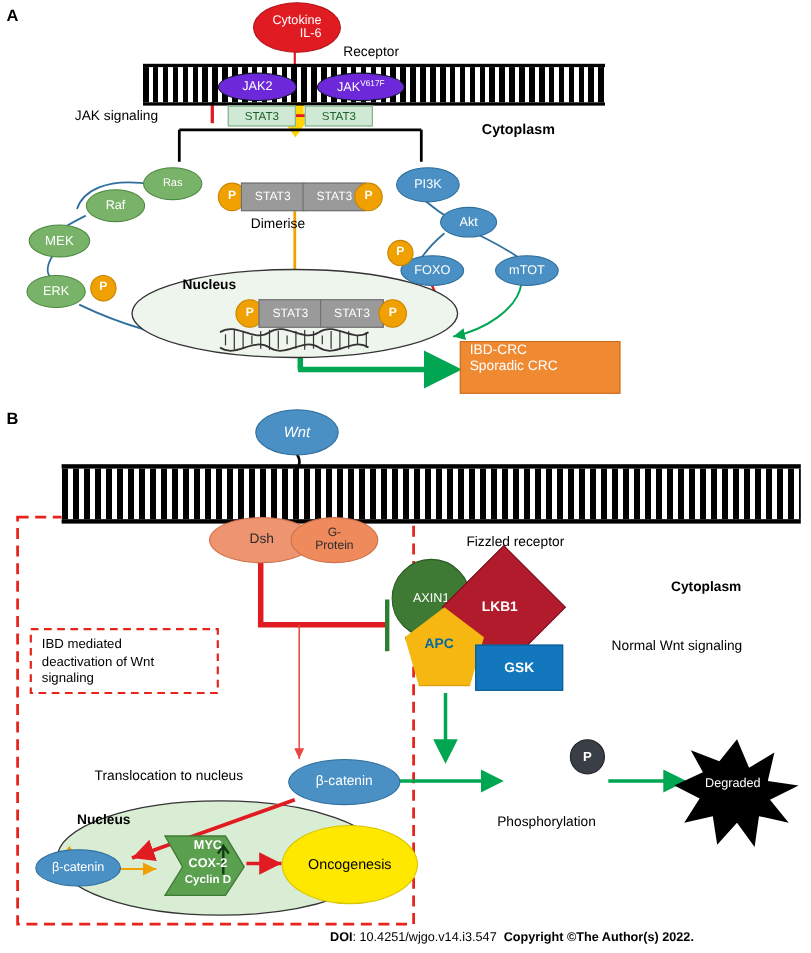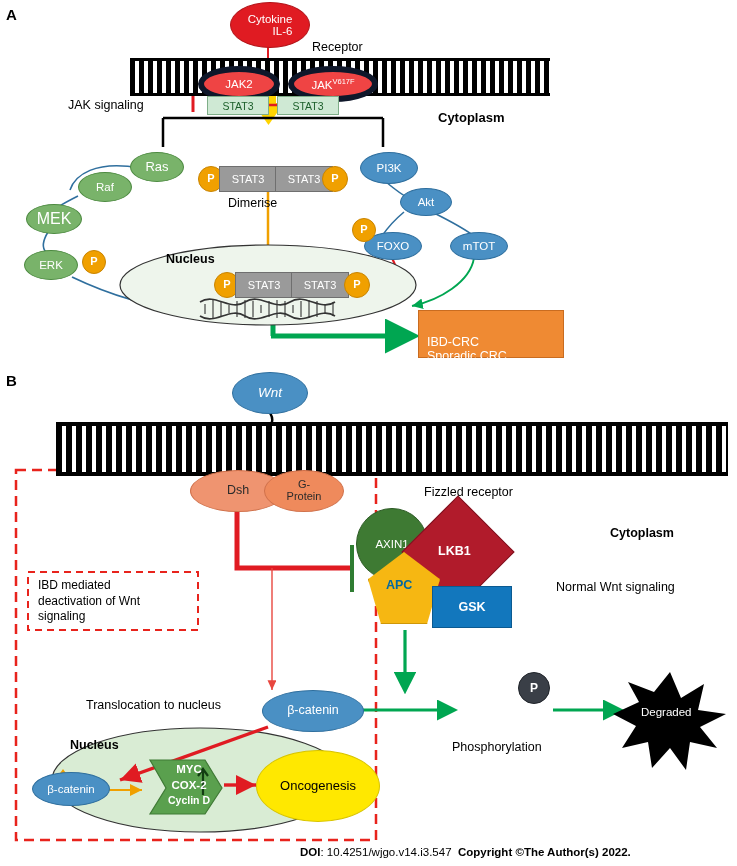--- a/index.html
+++ b/index.html
@@ -17,21 +17,21 @@
 
   
   .ell{
     position:absolute;
     display:flex;align-items:center;justify-content:center;
     text-align:center;
     border-radius:50%;
     color:#fff;
     line-height:1.05;
   }
-  .greenell{background:#ef4444;border:6px solid #0f172a;}
+  .greenell{background:#6d28d9;border:1px solid #0f172a;}
   .blueell{background:#4a90c4;border:1px solid #2f6f9e;}
   .lightgreenell{background:#79b36a;border:1px solid #4d8a41;}
   .orangecirc{background:#f0a000;border:1px solid #c98400;border-radius:50%;color:#fff;font-weight:bold;}
   .redell{background:#e01b22;border:1px solid #b3151a;}
   .salmonell{background:#ef9470;border:1px solid #d0714b;}
   .darkcirc{background:#3a3f47;border:1px solid #20242a;border-radius:50%;color:#fff;font-weight:bold;}
 
   .box{position:absolute;display:flex;align-items:center;justify-content:center;text-align:center;}
   .stat3box{background:#9a9a9a;border:1px solid #6f6f6f;color:#fff;}
   .stat3light{background:#cfe9d4;border:1px solid #7fae88;color:#1c5f2a;}
@@ -182,23 +182,23 @@
   <div class="ell greenell" style="left:288px;top:66px;width:78px;height:24px;font-size:11.5px;">
     <span><span>JAK</span><sup style="font-size:7.5px;">V617F</sup></span>
   </div>
 
   <div class="box stat3light" style="left:207px;top:96px;width:60px;height:17px;font-size:10.5px;">STAT3</div>
   <div class="box stat3light" style="left:277px;top:96px;width:60px;height:17px;font-size:10.5px;">STAT3</div>
 
   <div class="lbl" style="left:68px;top:98px;font-size:12.5px;color:#000;">JAK signaling</div>
   <div class="lbl bold" style="left:438px;top:110px;font-size:13px;color:#000;">Cytoplasm</div>
 
-  <div class="ell lightgreenell" style="left:130px;top:152px;width:52px;height:28px;font-size:13px;">Ras</div>
+  <div class="ell lightgreenell" style="left:130px;top:152px;width:52px;height:28px;font-size:10px;">Ras</div>
   <div class="ell lightgreenell" style="left:78px;top:172px;width:52px;height:28px;font-size:11.5px;">Raf</div>
-  <div class="ell lightgreenell" style="left:26px;top:204px;width:54px;height:28px;font-size:16px;">MEK</div>
+  <div class="ell lightgreenell" style="left:26px;top:204px;width:54px;height:28px;font-size:12px;">MEK</div>
   <div class="ell lightgreenell" style="left:24px;top:250px;width:52px;height:28px;font-size:11.5px;">ERK</div>
   <div class="ell orangecirc" style="left:82px;top:250px;width:22px;height:22px;font-size:11px;">P</div>
 
   <div class="ell orangecirc" style="left:198px;top:166px;width:24px;height:24px;font-size:11px;">P</div>
   <div class="box stat3box" style="left:219px;top:166px;width:56px;height:24px;font-size:11px;">STAT3</div>
   <div class="box stat3box" style="left:275px;top:166px;width:56px;height:24px;font-size:11px;">STAT3</div>
   <div class="ell orangecirc" style="left:322px;top:166px;width:24px;height:24px;font-size:11px;">P</div>
   <div class="lbl" style="left:228px;top:196px;font-size:12.5px;color:#000;">Dimerise</div>
 
   <div class="ell blueell" style="left:360px;top:152px;width:56px;height:30px;font-size:11.5px;">PI3K</div>
@@ -207,21 +207,21 @@
   <div class="ell orangecirc" style="left:352px;top:218px;width:22px;height:22px;font-size:11px;">P</div>
   <div class="ell blueell" style="left:450px;top:232px;width:56px;height:26px;font-size:11.5px;">mTOT</div>
 
   <div class="lbl bold" style="left:166px;top:252px;font-size:12.5px;color:#000;">Nucleus</div>
   <div class="ell orangecirc" style="left:214px;top:272px;width:24px;height:24px;font-size:11px;">P</div>
   <div class="box stat3box" style="left:235px;top:272px;width:56px;height:24px;font-size:11px;">STAT3</div>
   <div class="box stat3box" style="left:291px;top:272px;width:56px;height:24px;font-size:11px;">STAT3</div>
   <div class="ell orangecirc" style="left:344px;top:272px;width:24px;height:24px;font-size:11px;">P</div>
 
   <div class="box orangebox" style="left:418px;top:310px;width:146px;height:48px;font-size:12.5px;padding:0 8px;box-sizing:border-box;display:block;">
-    <div style="margin-top:24px;">IBD-CRC</div>
+    <div style="margin-top:0;">IBD-CRC</div>
     <div>Sporadic CRC</div>
   </div>
 
   <div class="lbl panel-letter" style="left:6px;top:372px;">B</div>
 
   <div class="ell blueell" style="left:232px;top:372px;width:74px;height:40px;font-size:13.5px;font-style:italic;">Wnt</div>
 
   <div class="membrane" style="left:56px;top:422px;width:672px;height:46px;overflow:hidden;background:
        repeating-linear-gradient(90deg,#000 0px,#000 6px,#fff 6px,#fff 10px);border-top:4px solid #000;border-bottom:4px solid #000;"></div>
 

